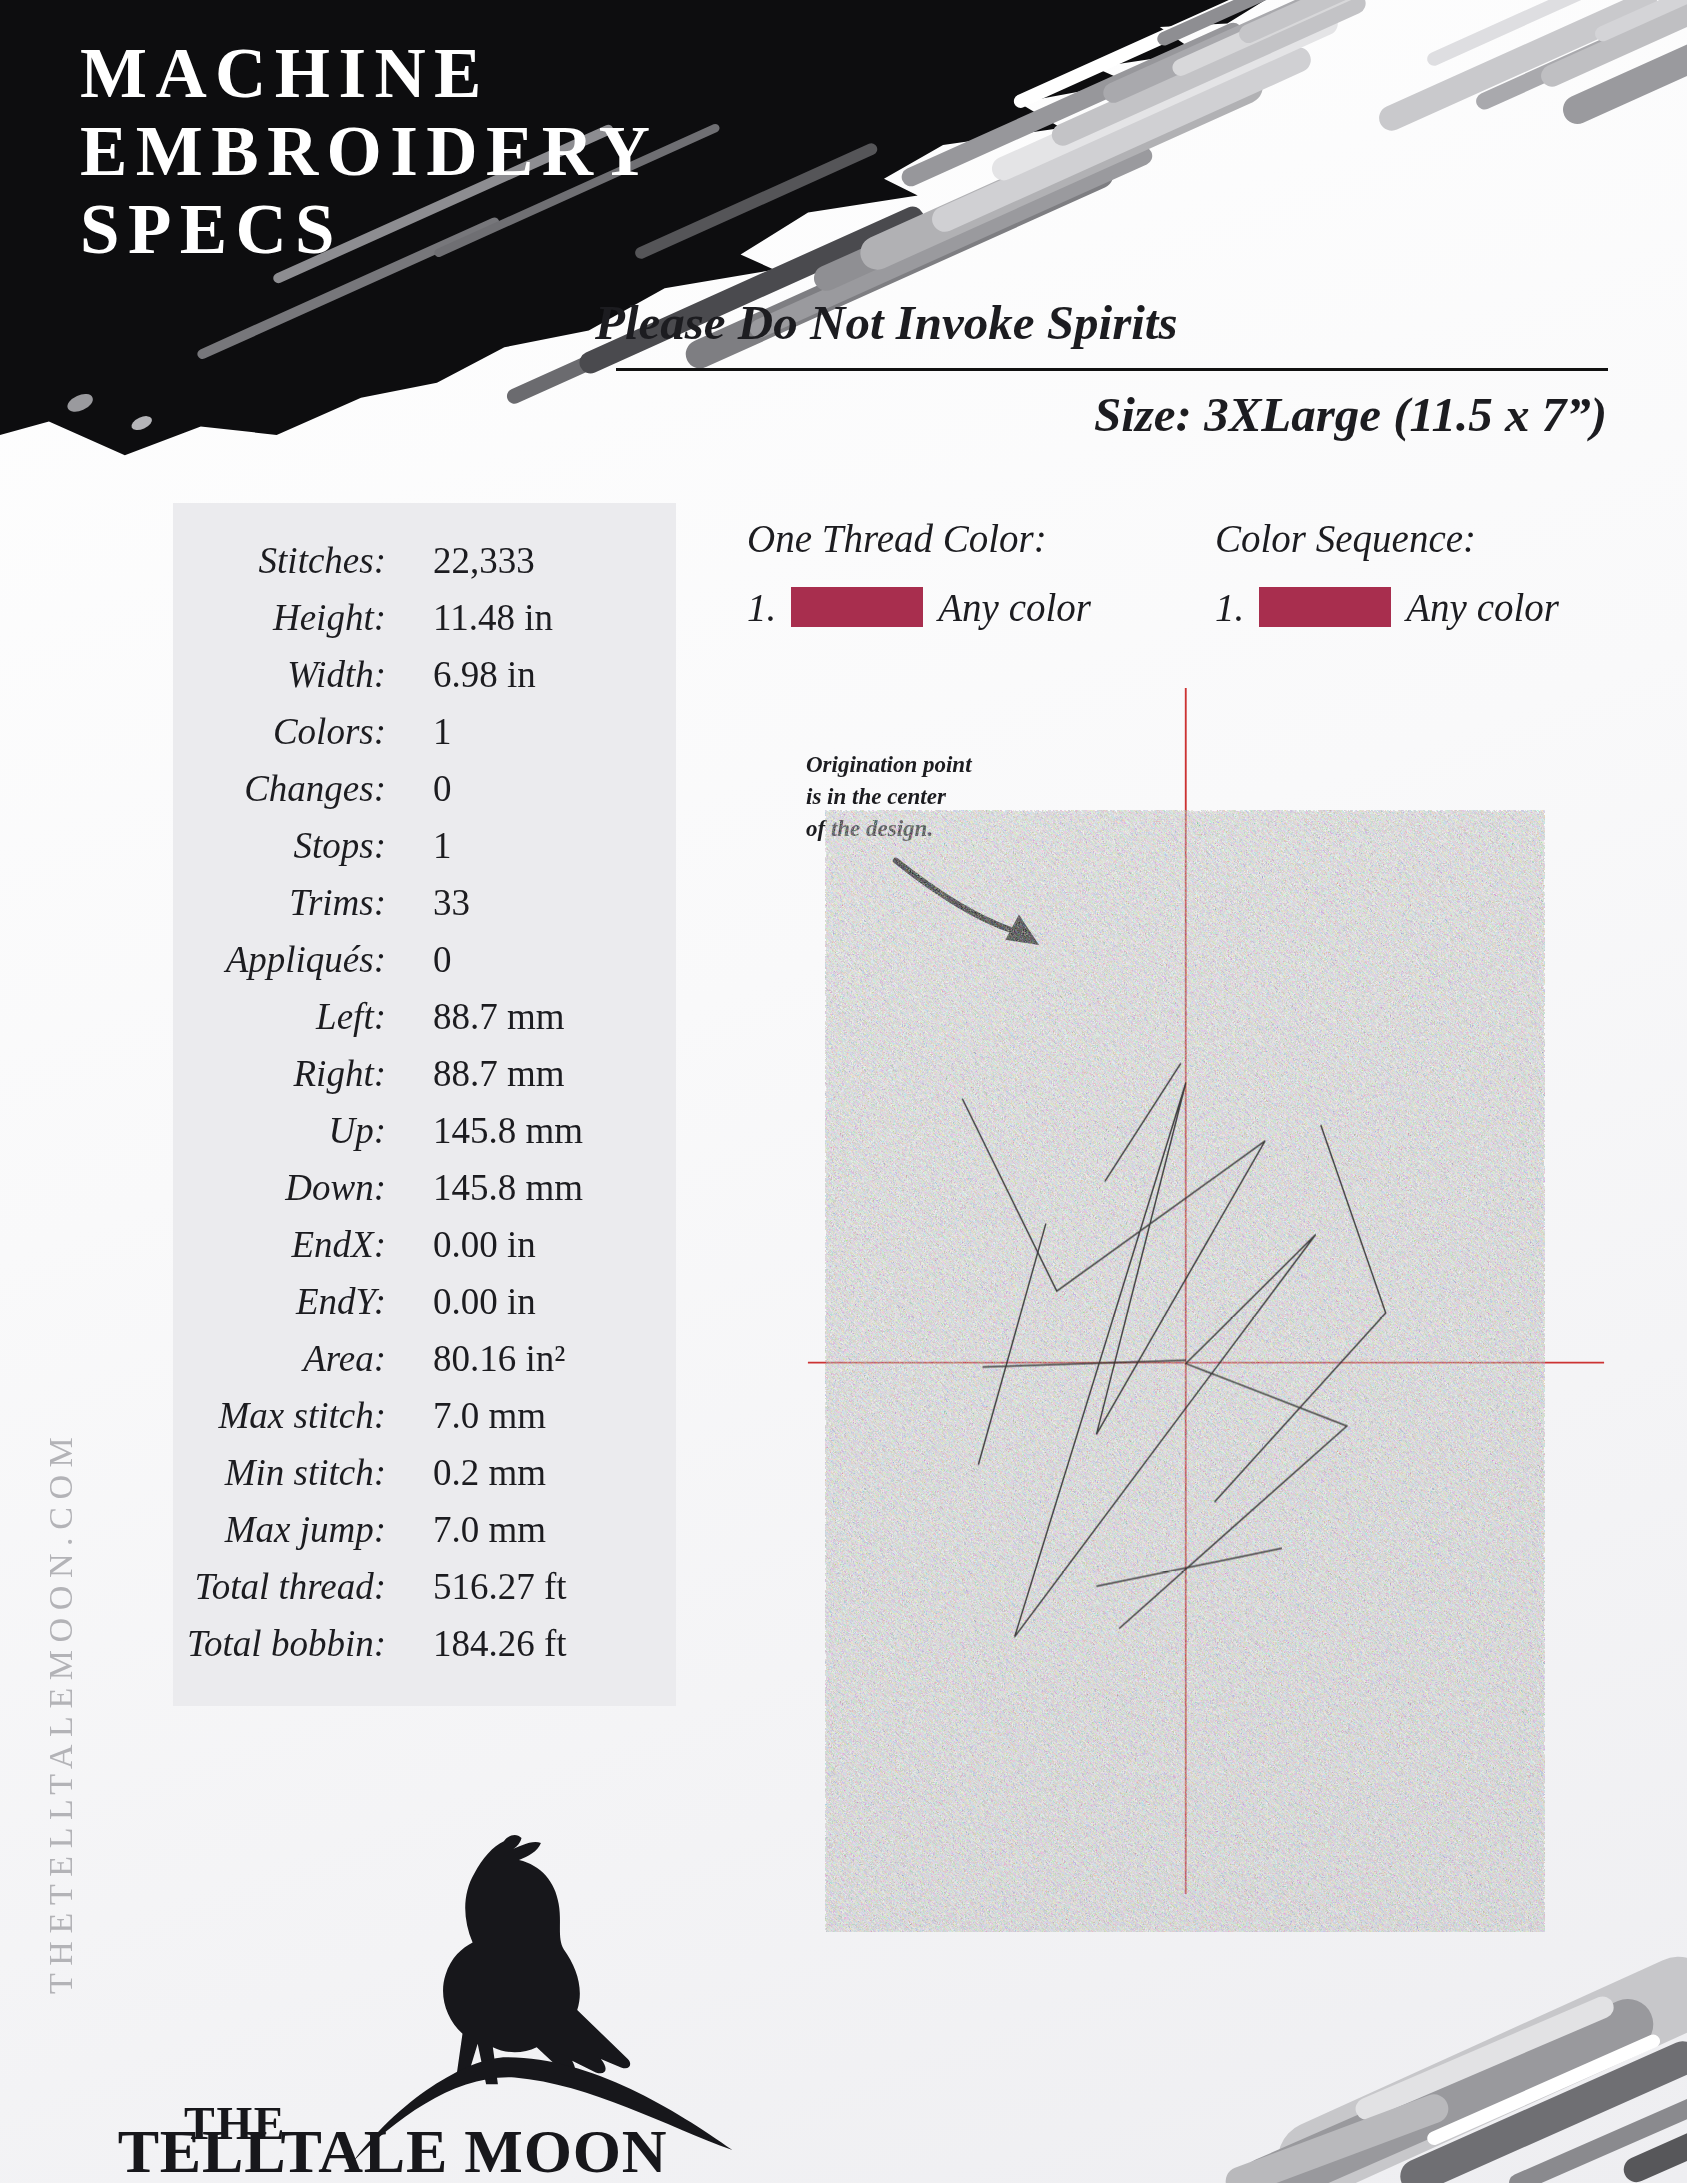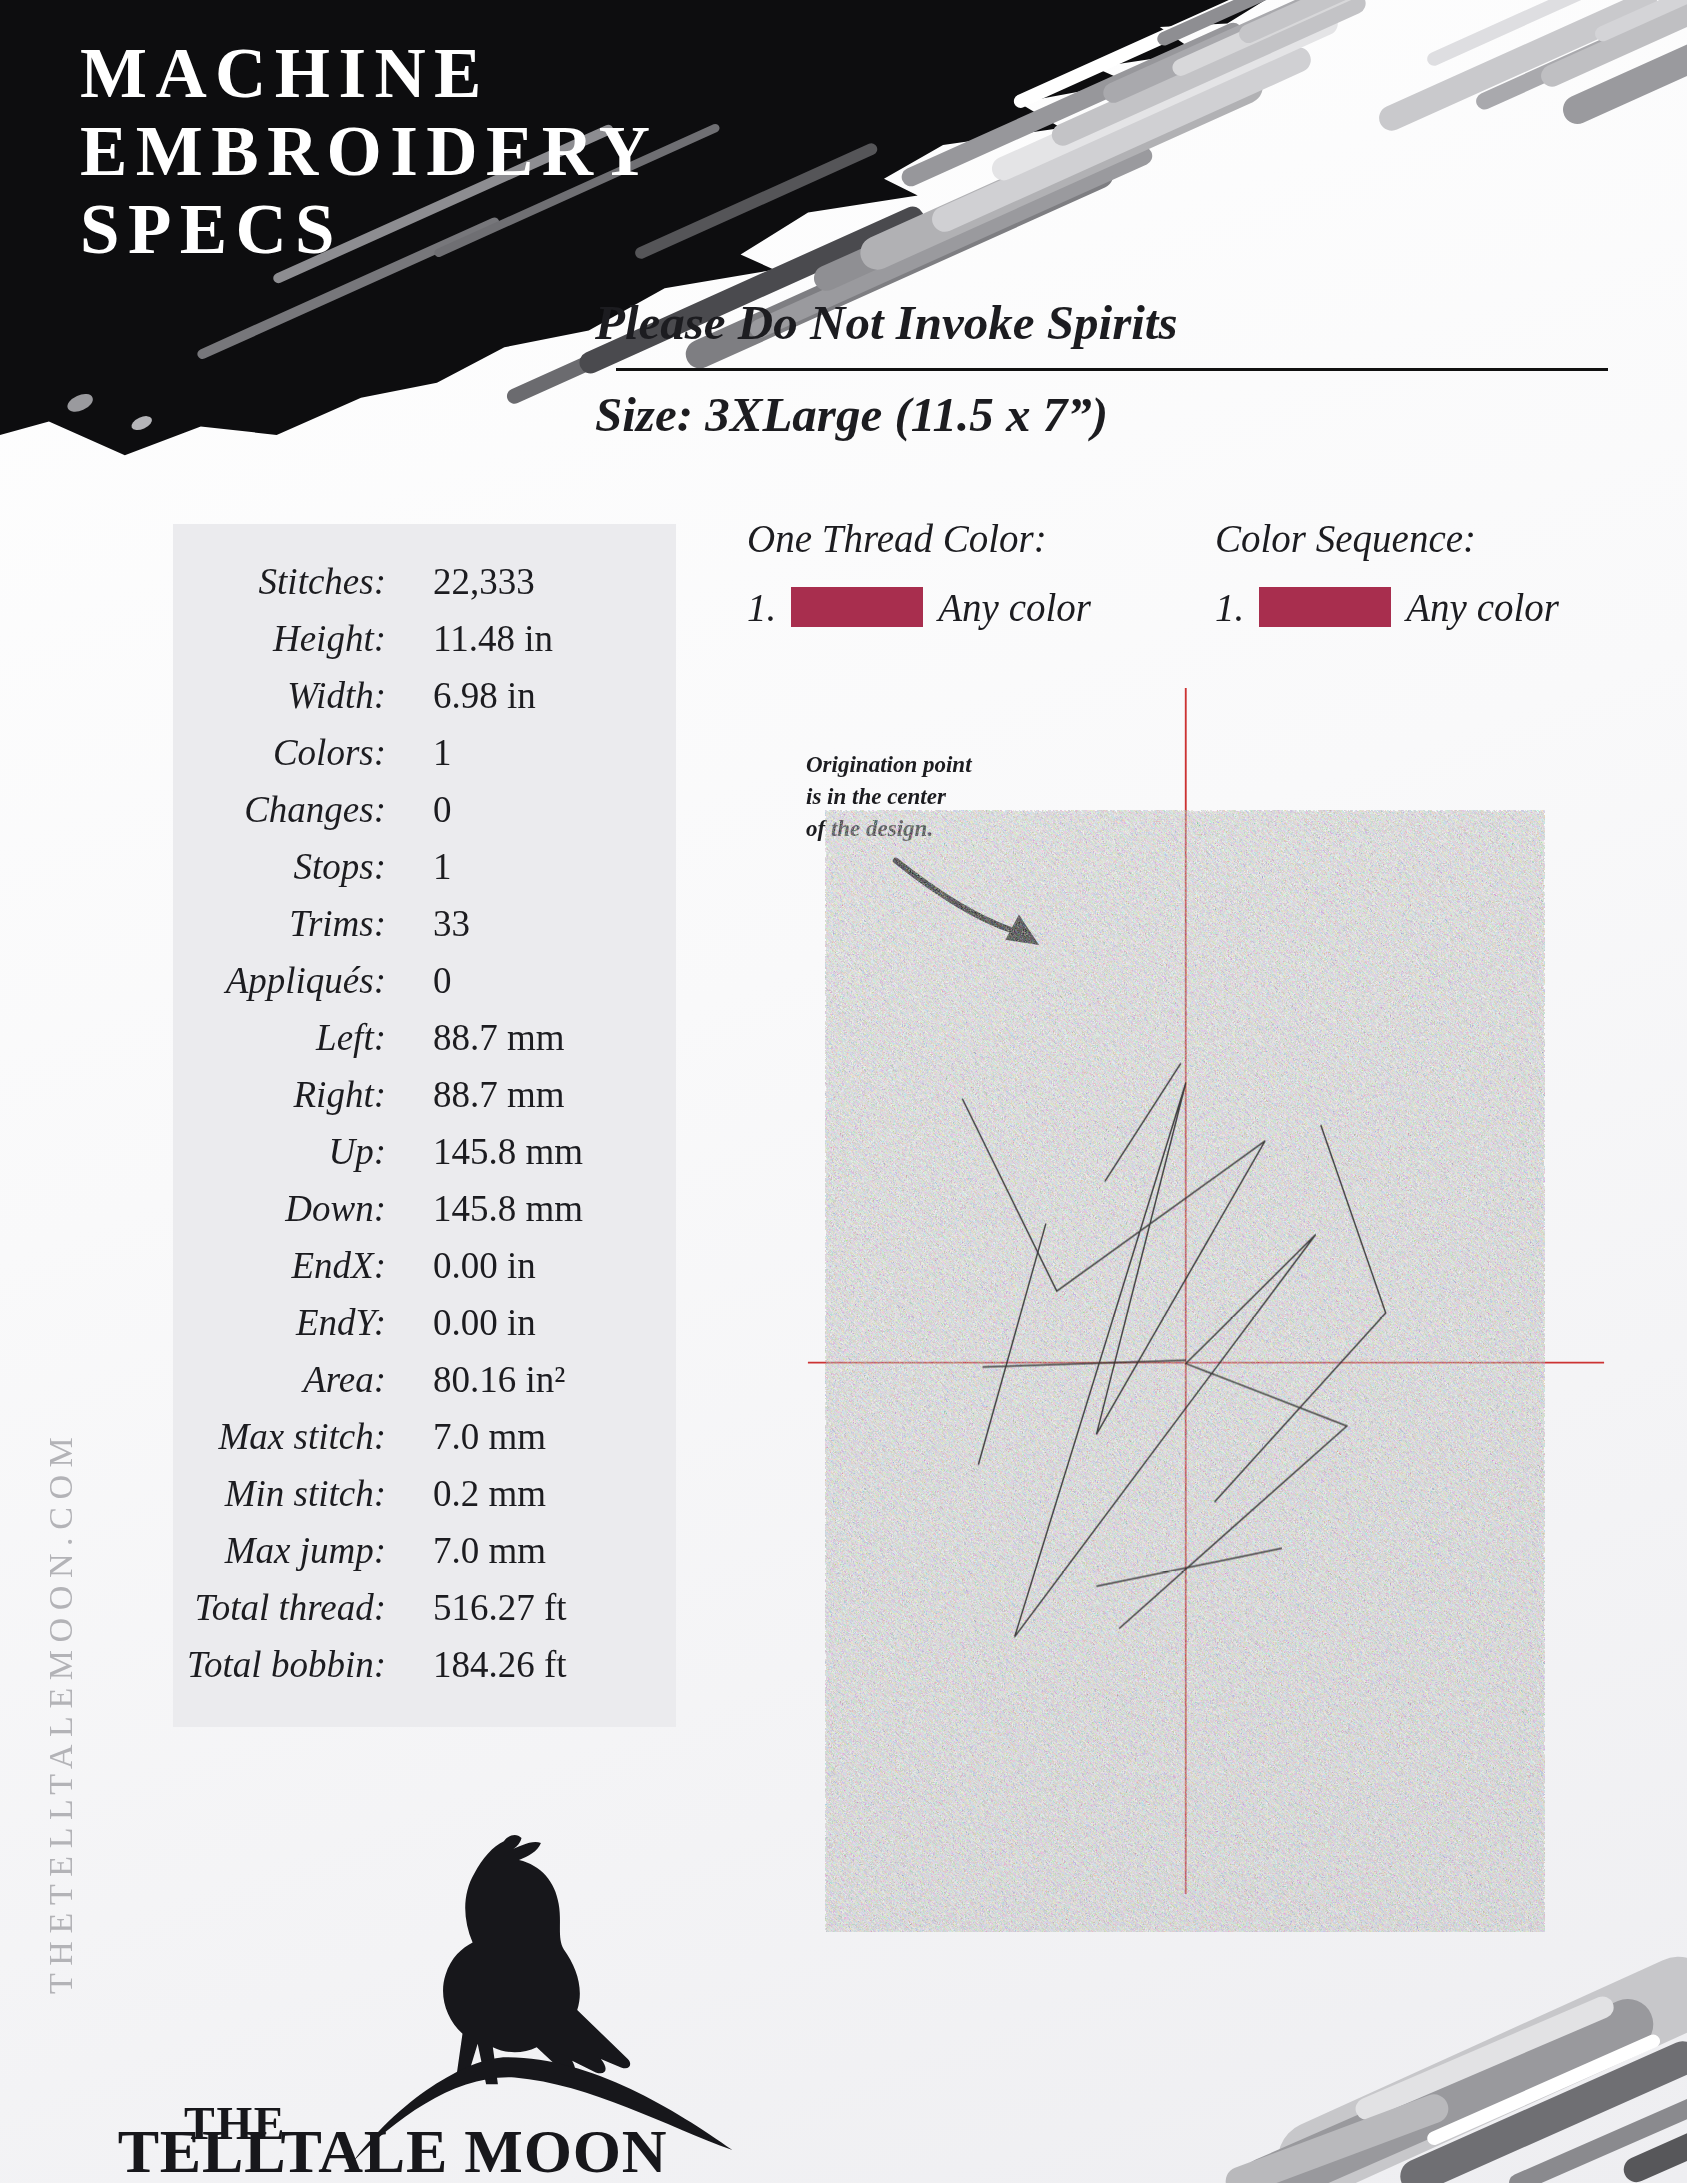--- a/index.html
+++ b/index.html
@@ -6,24 +6,24 @@
   .page{position:relative;width:1687px;height:2183px;overflow:hidden;
         background:linear-gradient(160deg,#ffffff 0%,#f9f9fa 45%,#eeeef1 100%);
         font-family:"Liberation Serif",serif;color:#1c1c20;}
   .abs{position:absolute;}
   
   .main-title{left:80px;top:34px;color:#fff;font-weight:bold;font-size:71px;
               line-height:78px;letter-spacing:8.4px;}
   .design-title{right:80px;top:294px;width:1012px;
                 font-style:italic;font-weight:bold;font-size:49px;}
   .title-rule{left:616px;top:368px;width:992px;height:3.4px;background:#111;}
-  .size-label{right:80px;top:386px;width:1012px;
+  .size-label{right:80px;top:386px;width:1012px;text-align:right;
               font-style:italic;font-weight:bold;font-size:49px;}
   
-  .specs-panel{left:173px;top:524px;width:503px;height:1203px;background:#ebebee;}
+  .specs-panel{left:173px;top:503px;width:503px;height:1203px;background:#ebebee;}
   .specs-table{position:absolute;left:0;top:29px;width:100%;}
   .spec-row{display:grid;grid-template-columns:213px 1fr;column-gap:47px;height:57px;
             align-items:center;font-size:37px;}
   .spec-label{text-align:right;font-style:italic;}
   .spec-value{text-align:left;}
   
   .thread-heading{font-style:italic;font-size:39px;}
   .thread-entry{display:flex;align-items:center;gap:15px;font-style:italic;font-size:39px;}
   .swatch{width:132px;height:40px;display:block;}
   

